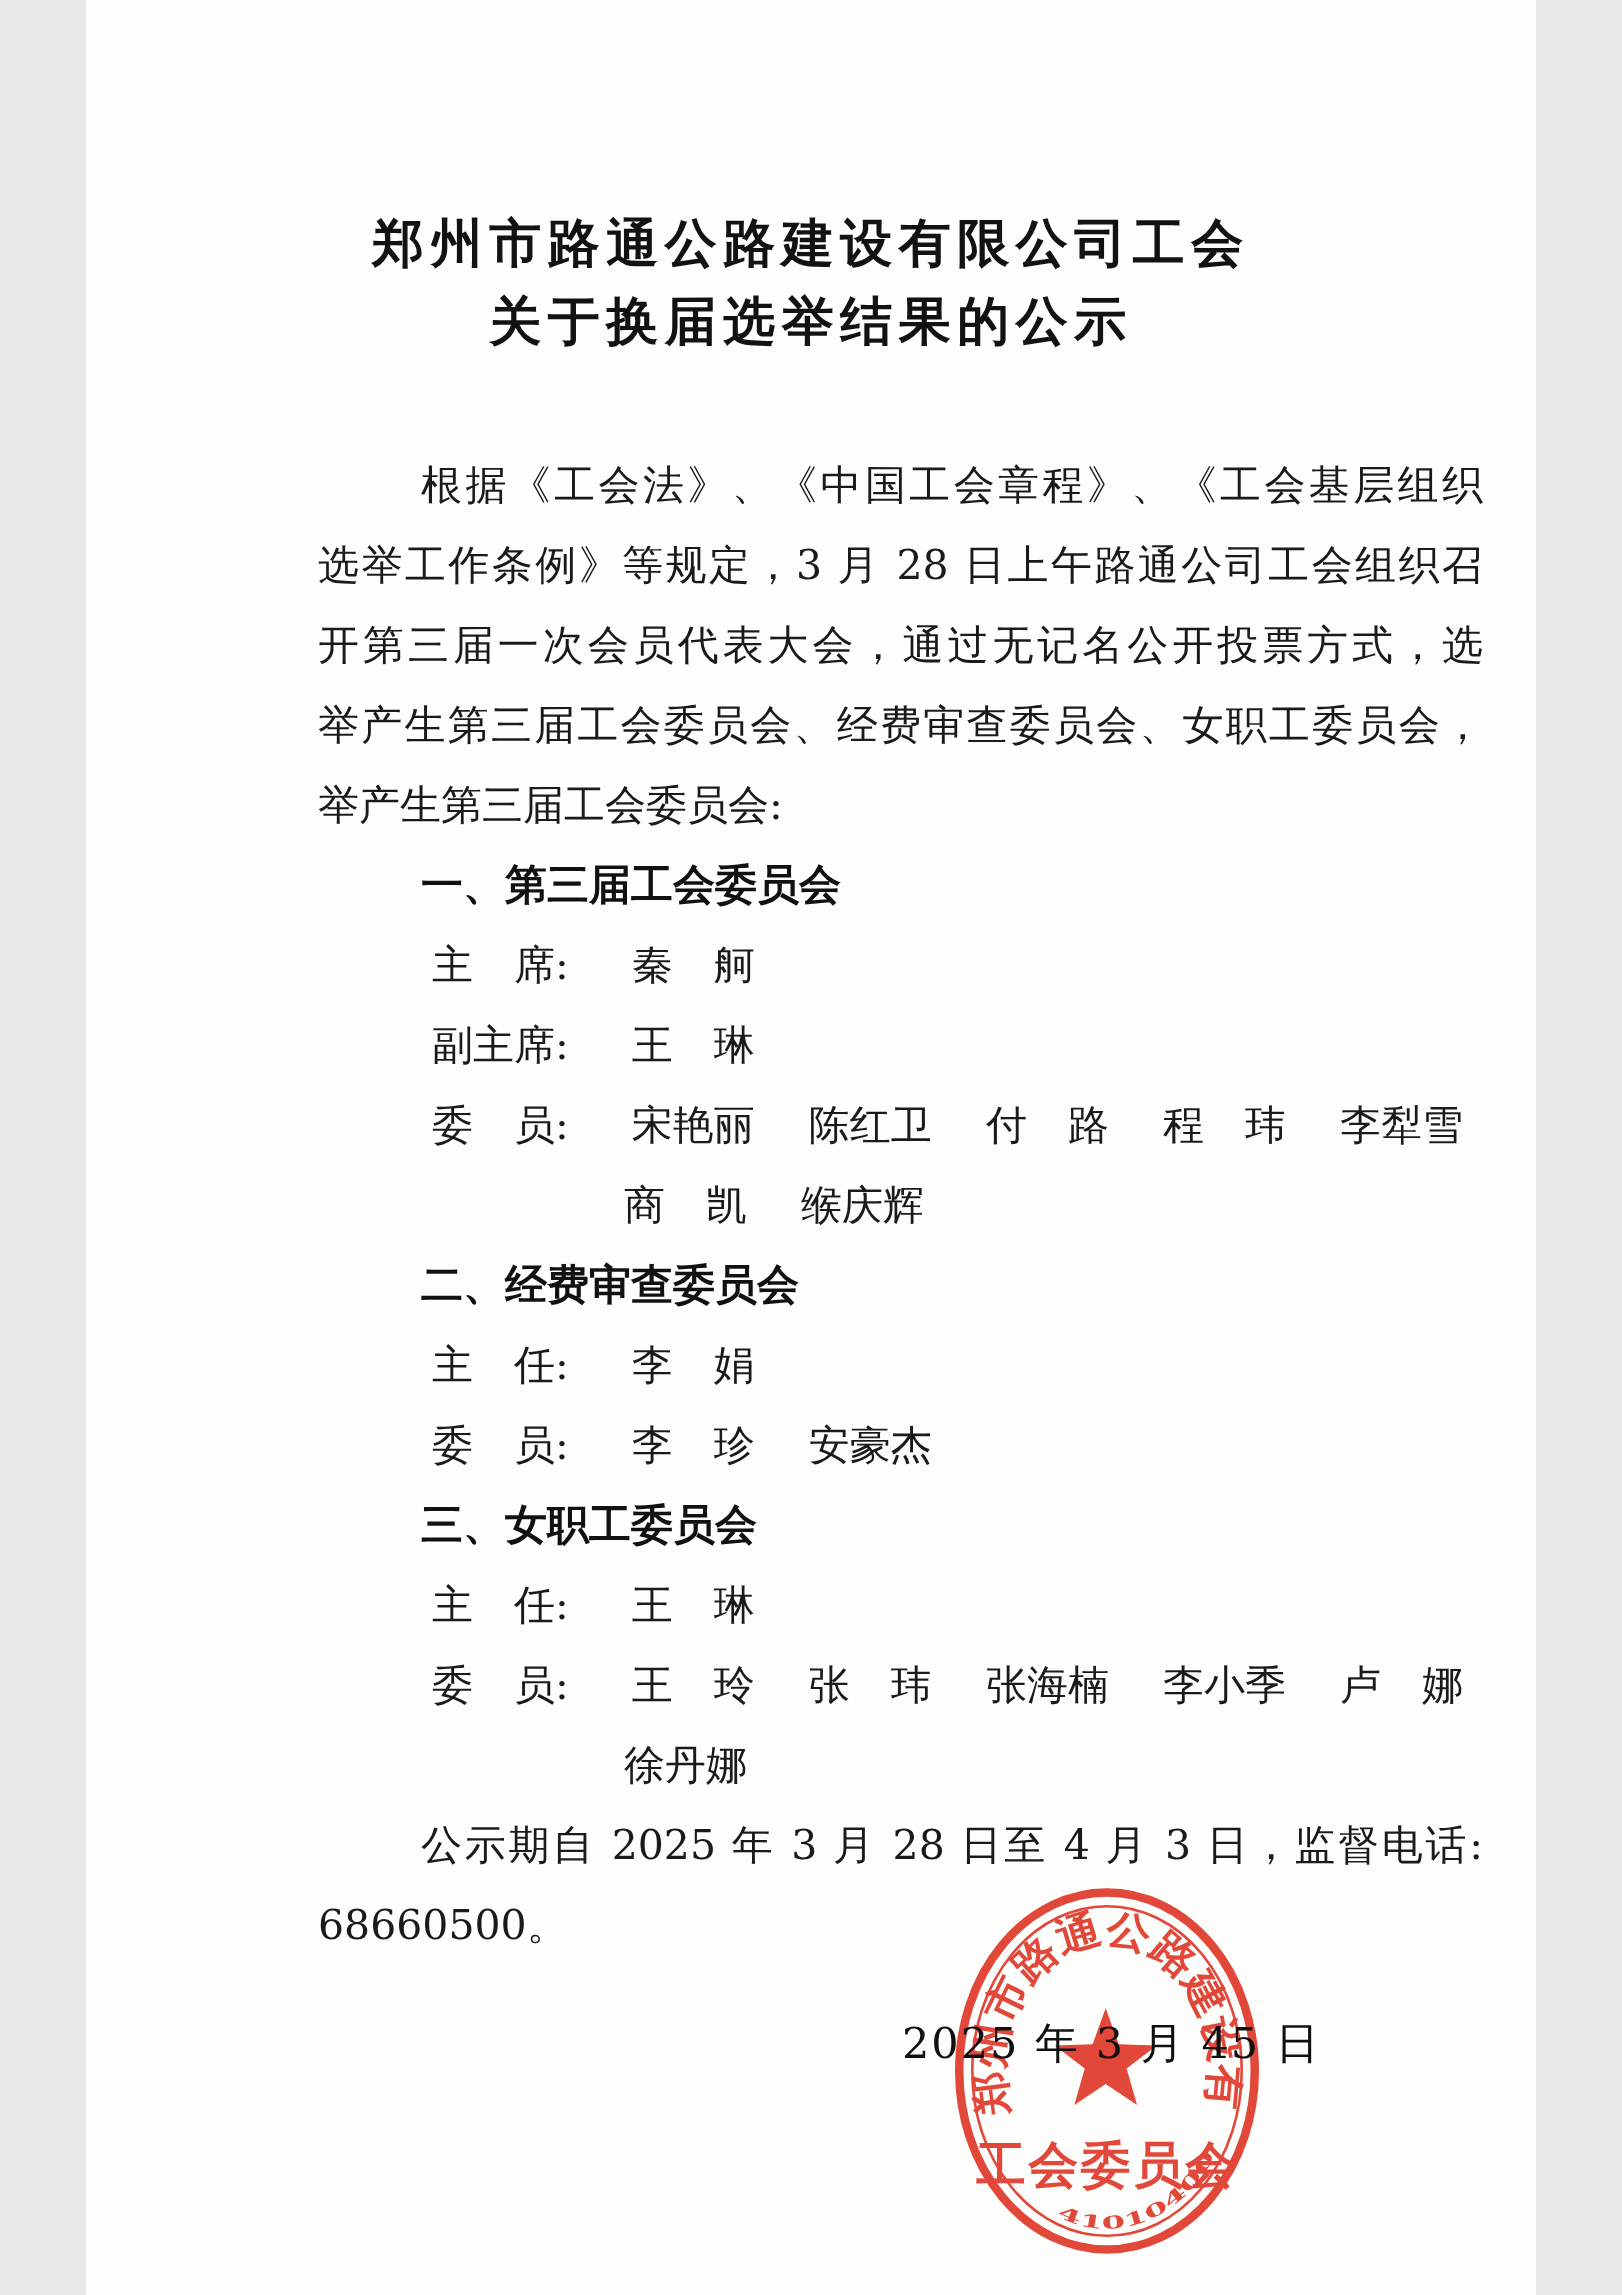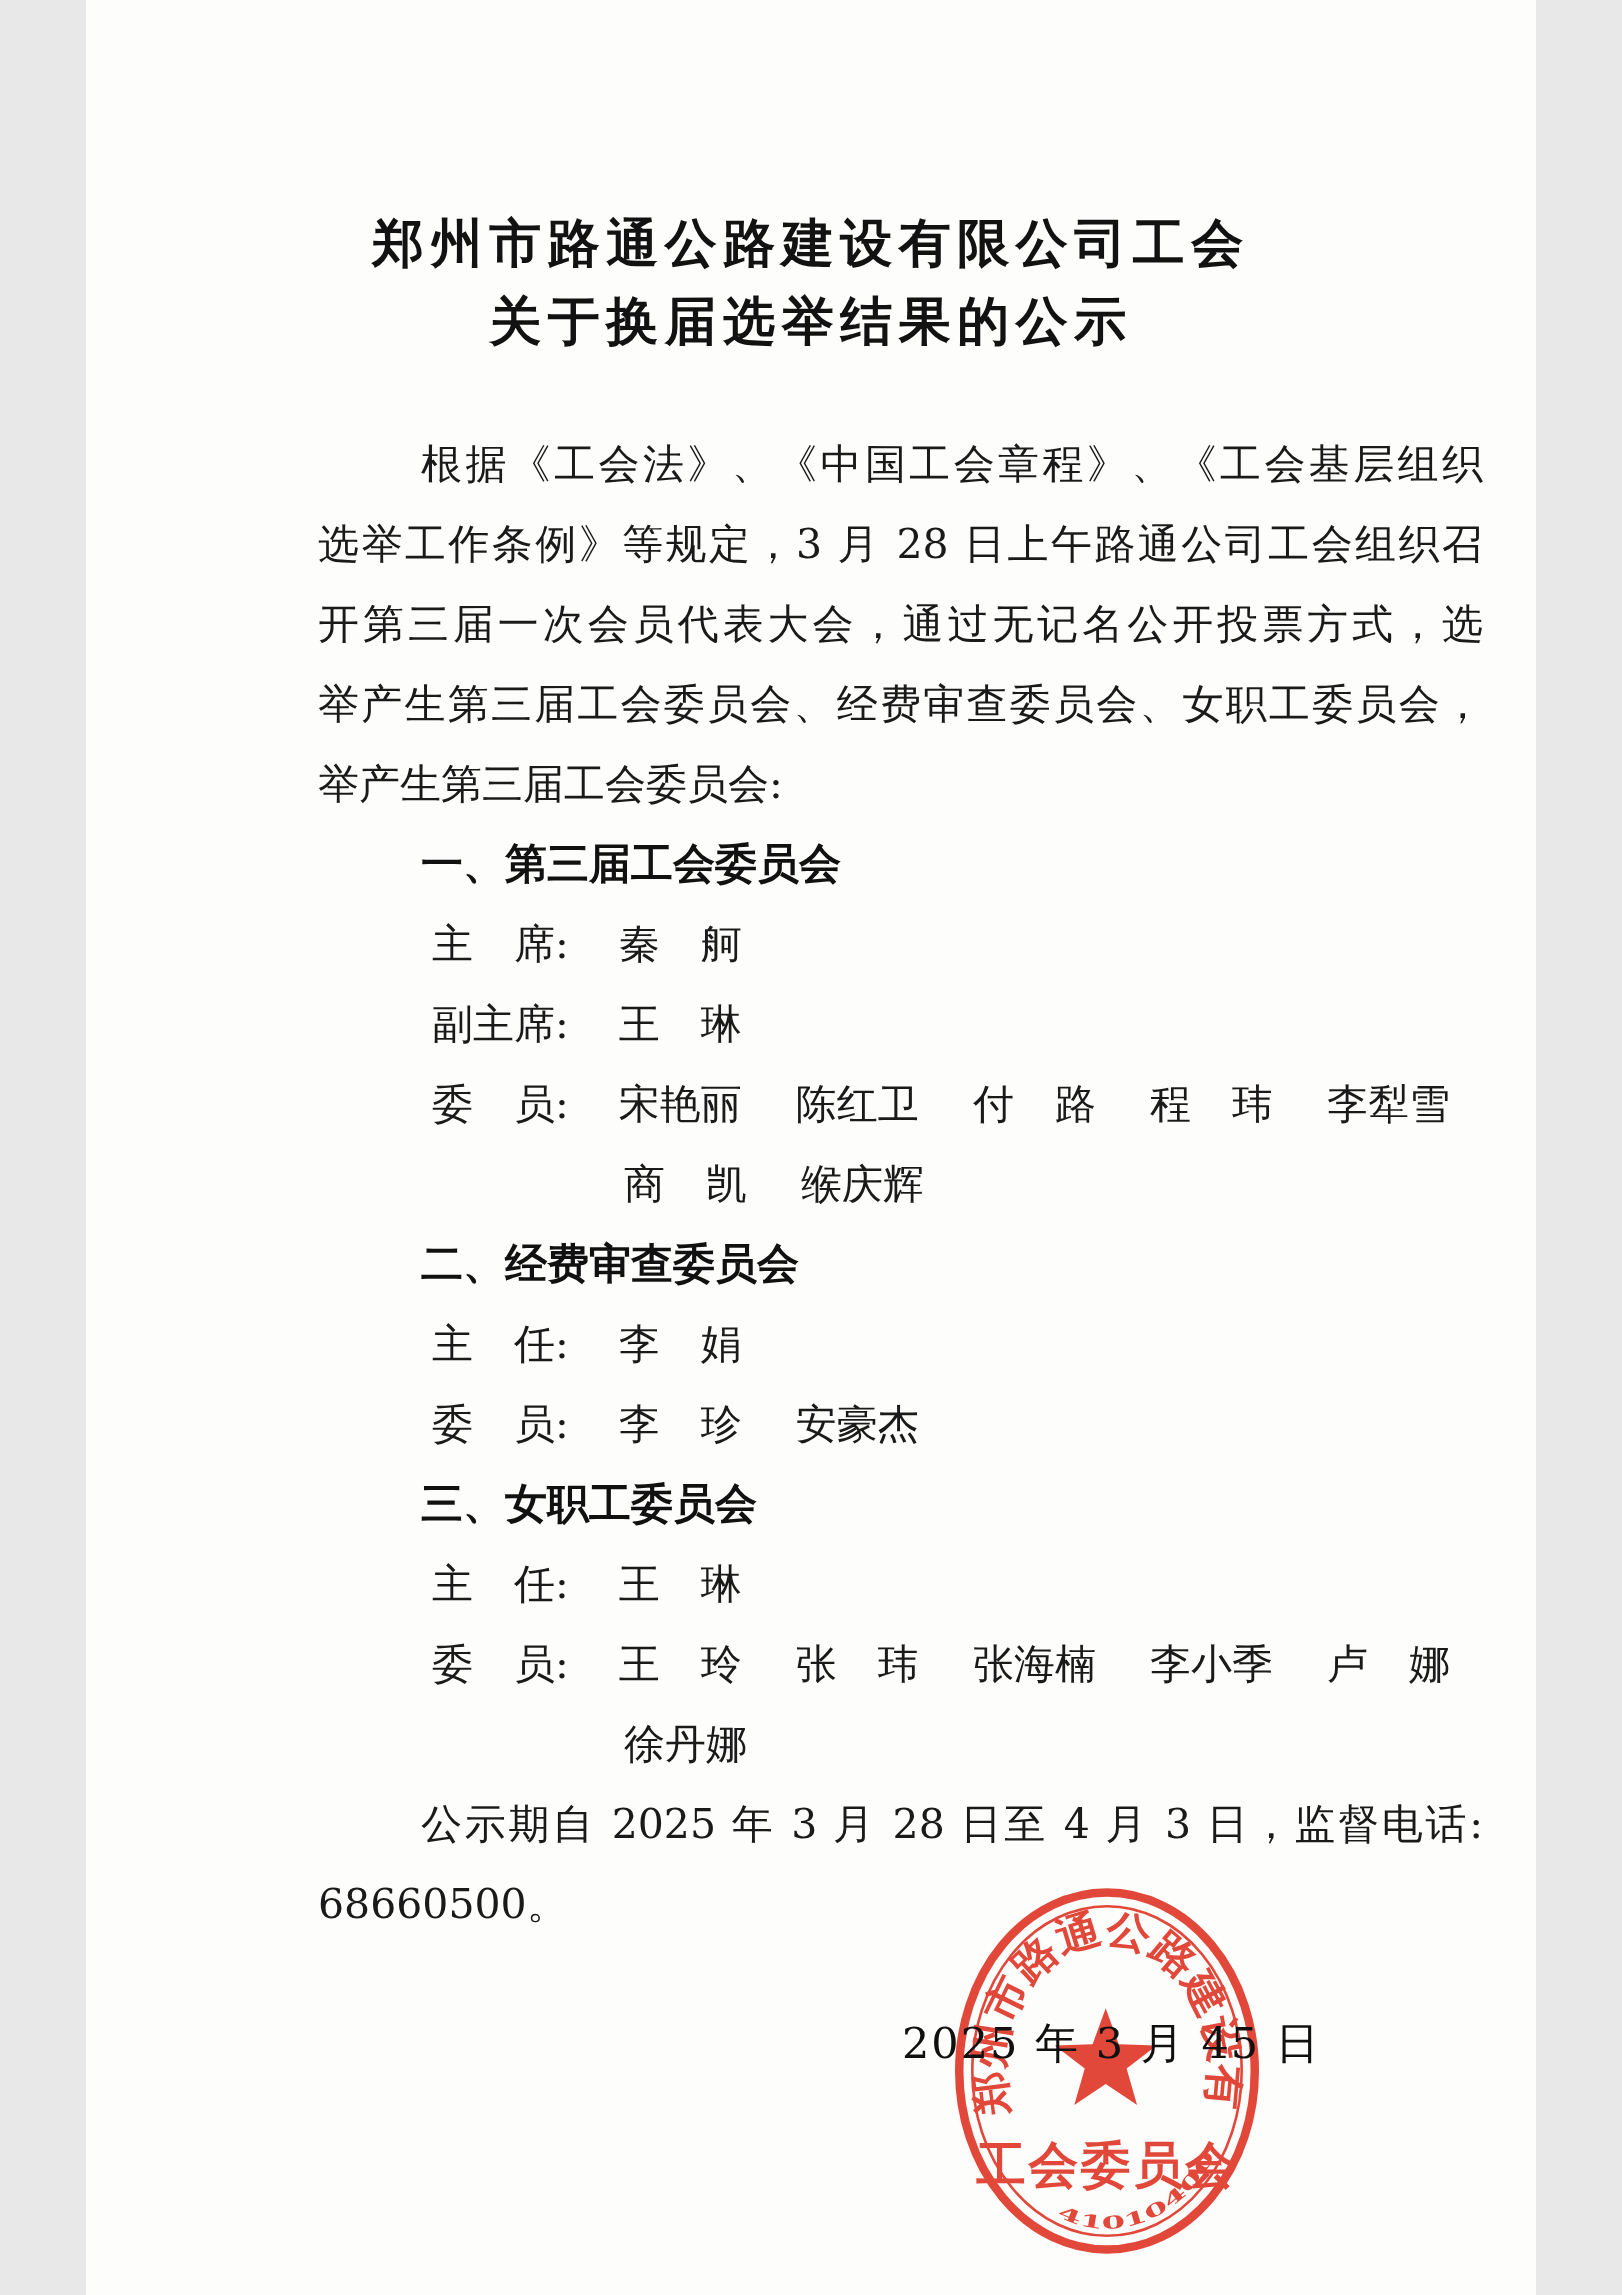--- a/index.html
+++ b/index.html
@@ -26,21 +26,21 @@
     font-family: "DejaVu Serif", serif;
     font-weight: 700;
     font-size: 52px;
     line-height: 78px;
     letter-spacing: 6.5px;
     color: #121212;
   }
   
   .content {
     position: absolute;
-    top: 424px;
+    top: 445px;
     left: 232px;
     width: 1165px;
     font-size: 41px;
     line-height: 80px;
     color: #1a1a1a;
   }
   .pline {
     text-align: justify;
     text-align-last: justify;
   }
@@ -51,21 +51,21 @@
   .indent { text-indent: 103px; }
   .sec-heading {
     font-weight: 700;
     font-size: 42px;
     padding-left: 103px;
     color: #111;
     font-family: "DejaVu Serif", serif;
   }
   .row { padding-left: 114px; display: flex; }
   .row .role  { white-space: pre; }
-  .row .names { white-space: pre; margin-left: 50px; }
+  .row .names { white-space: pre; margin-left: 63px; }
   .row.cont   { padding-left: 294px; }
   .row.cont .names { margin-left: 12px; }
   .phone-line { text-align: left; }
   
   .issue-date {
     position: absolute;
     left: 816px;
     top: 2015px;
     font-size: 43px;
     letter-spacing: 2px;

